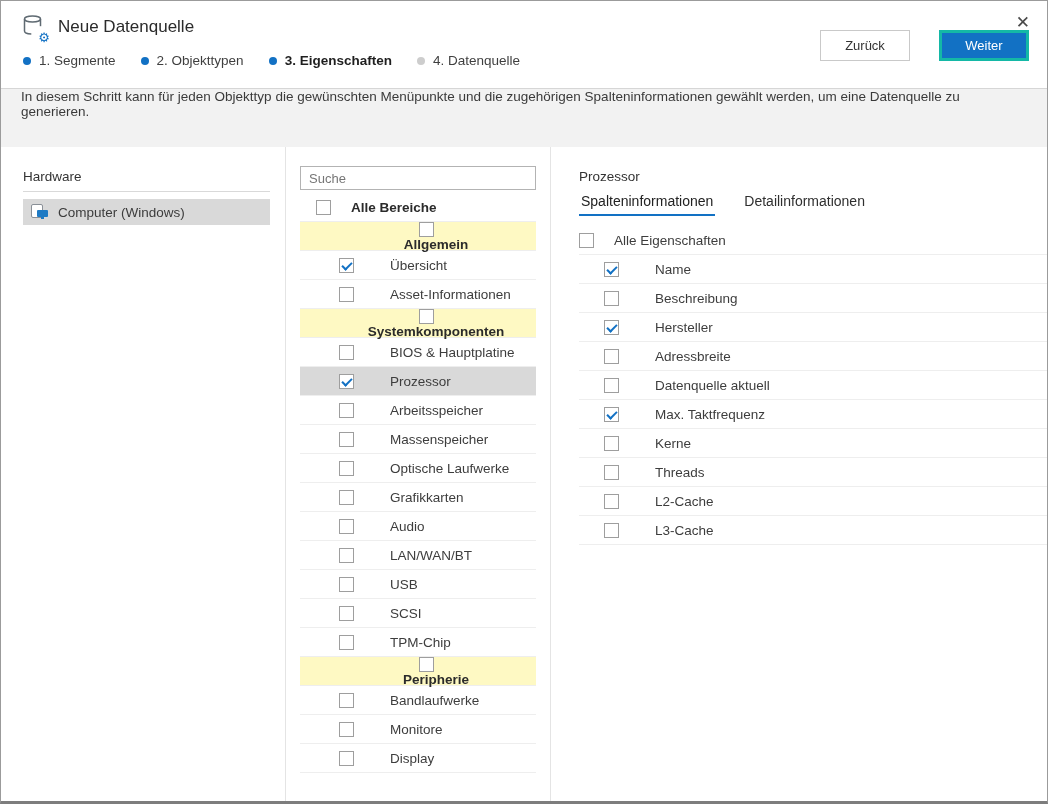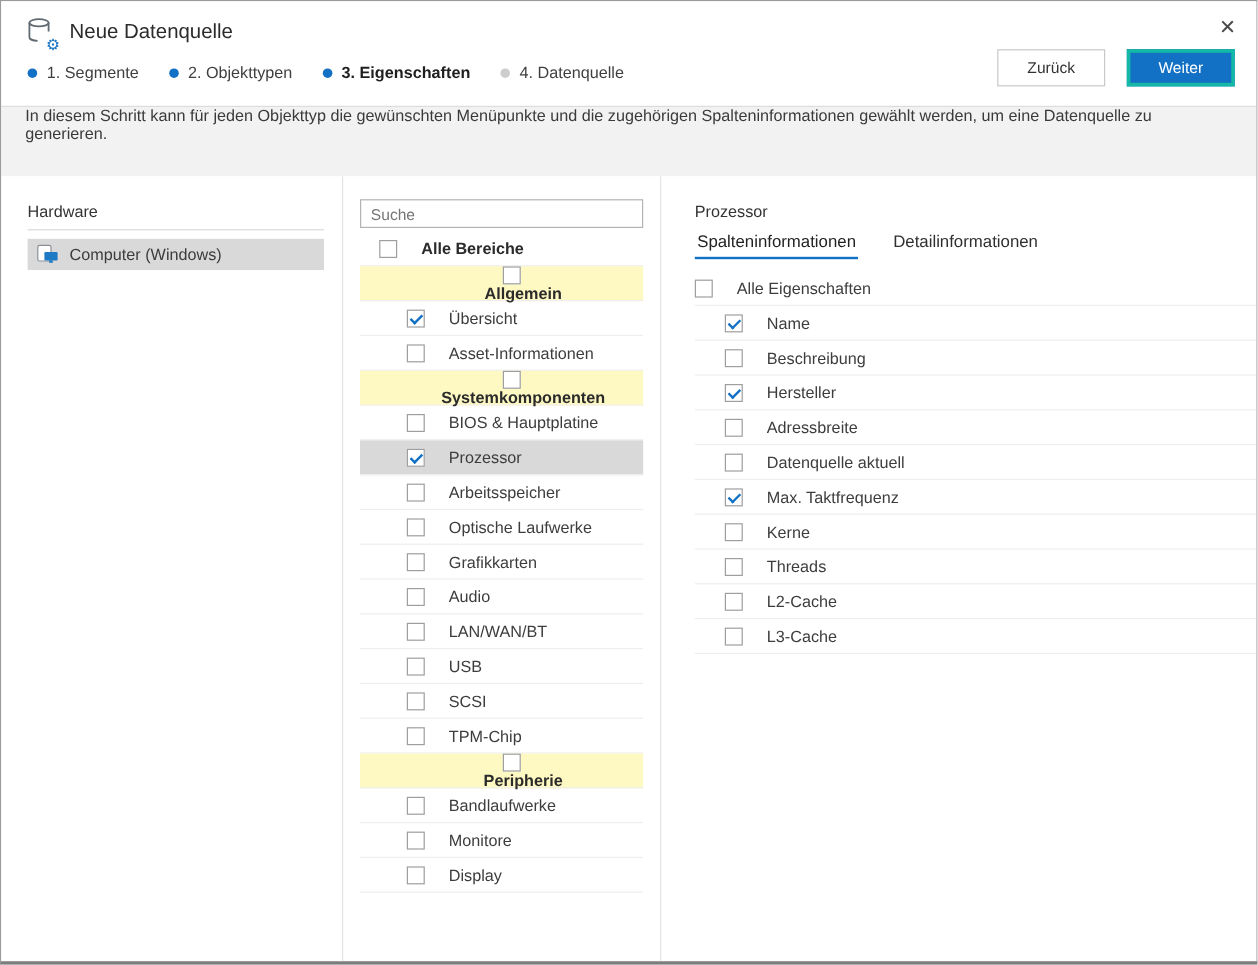--- a/index.html
+++ b/index.html
@@ -19,21 +19,21 @@
   .db-icon .gear { position:absolute; right:-3px; bottom:-4px; font-size:13px; color:#1271c4; line-height:1; }
   .window-title { margin-left:11px; font-size:17px; color:#2b2b2b; }
   .close-btn { position:absolute; top:13px; right:17px; font-size:17px; color:#4a4a4a; cursor:pointer; line-height:1; }
 
   .steps-row { display:flex; align-items:center; padding:13px 20px 0 22px; }
   .step { display:flex; align-items:center; gap:8px; margin-right:25px; font-size:13.5px; color:#3f3f3f; cursor:default; }
   .step .dot { width:8px; height:8px; border-radius:50%; background:#1271c4; flex:none; }
   .step.active { font-weight:bold; color:#1f1f1f; }
   .step.pending .dot { background:#cdcdcd; }
 
-  .header-buttons { position:absolute; top:40px; right:18px; display:flex; gap:18px; }
+  .header-buttons { position:absolute; top:29px; right:18px; display:flex; gap:29px; }
   .btn { height:31px; min-width:90px; font-size:13px; padding:0 18px; cursor:pointer;
          font-family:"Liberation Sans", sans-serif; }
   .btn-secondary { background:#fff; border:1px solid #c9c9c9; color:#333; }
   .btn-primary { background:#1271c4; border:3px solid #14b8a6; color:#fff; }
 
   
   .banner { flex:none; height:59px; background:#f2f2f2; border-top:1px solid #d6d6d6;
             display:flex; align-items:flex-start; padding:0 20px; font-size:13.5px; color:#3a3a3a; }
 
   
@@ -51,21 +51,21 @@
                            background:#1e7ac4; border-radius:1px; }
   .computer-icon .stand { position:absolute; right:4px; bottom:1px; width:3px; height:2px; background:#1e7ac4; }
 
   .col-mid { width:265px; flex:none; border-right:1px solid #e4e4e4; padding:19px 14px 0 14px; }
   .search-input { width:100%; height:24px; border:1px solid #b3b3b3; padding:0 8px;
                   font-size:13px; color:#7f1d1d; font-family:"Liberation Sans", sans-serif; outline:none; }
   .search-input::placeholder { color:#767676; }
   .list { margin-top:3px; }
   .row { height:29px; display:flex; align-items:center; border-bottom:1px solid #eeeeee;
          padding-left:16px; cursor:pointer; }
-  .row.child { padding-left:39px; }
+  .row.child { padding-left:39px;gap:16px; }
   .row.header { background:#fef9c3;flex-direction:column; }
   .row.header .row-label, .row.bold .row-label { font-weight:bold; color:#2b2b2b; }
   .row.selected { background:#d9d9d9; }
   .row-label { margin-left:20px; font-size:13.5px; color:#3d3d3d; white-space:nowrap; }
 
   .cb { position:relative; width:15px; height:15px; border:1px solid #9e9e9e; background:#fff; flex:none; }
   .row.checked .cb::after { content:""; position:absolute; left:2px; top:3px; width:8px; height:4px;
     border-left:2px solid #1271c4; border-bottom:2px solid #1271c4; transform:rotate(-45deg); }
 
   .col-right { flex:1; padding:22px 0 0 28px; min-width:0; }
@@ -174,20 +174,24 @@
           <div class="row checked selected child">
             <span class="cb"></span>
             <span class="row-label">Prozessor</span>
           </div>
           <div class="row child">
             <span class="cb"></span>
             <span class="row-label">Arbeitsspeicher</span>
           </div>
           <div class="row child">
             <span class="cb"></span>
+            <span class="row-label">Massenspeicher</span>
+          </div>
+          <div class="row child">
+            <span class="cb"></span>
             <span class="row-label">Optische Laufwerke</span>
           </div>
           <div class="row child">
             <span class="cb"></span>
             <span class="row-label">Grafikkarten</span>
           </div>
           <div class="row child">
             <span class="cb"></span>
             <span class="row-label">Audio</span>
           </div>

